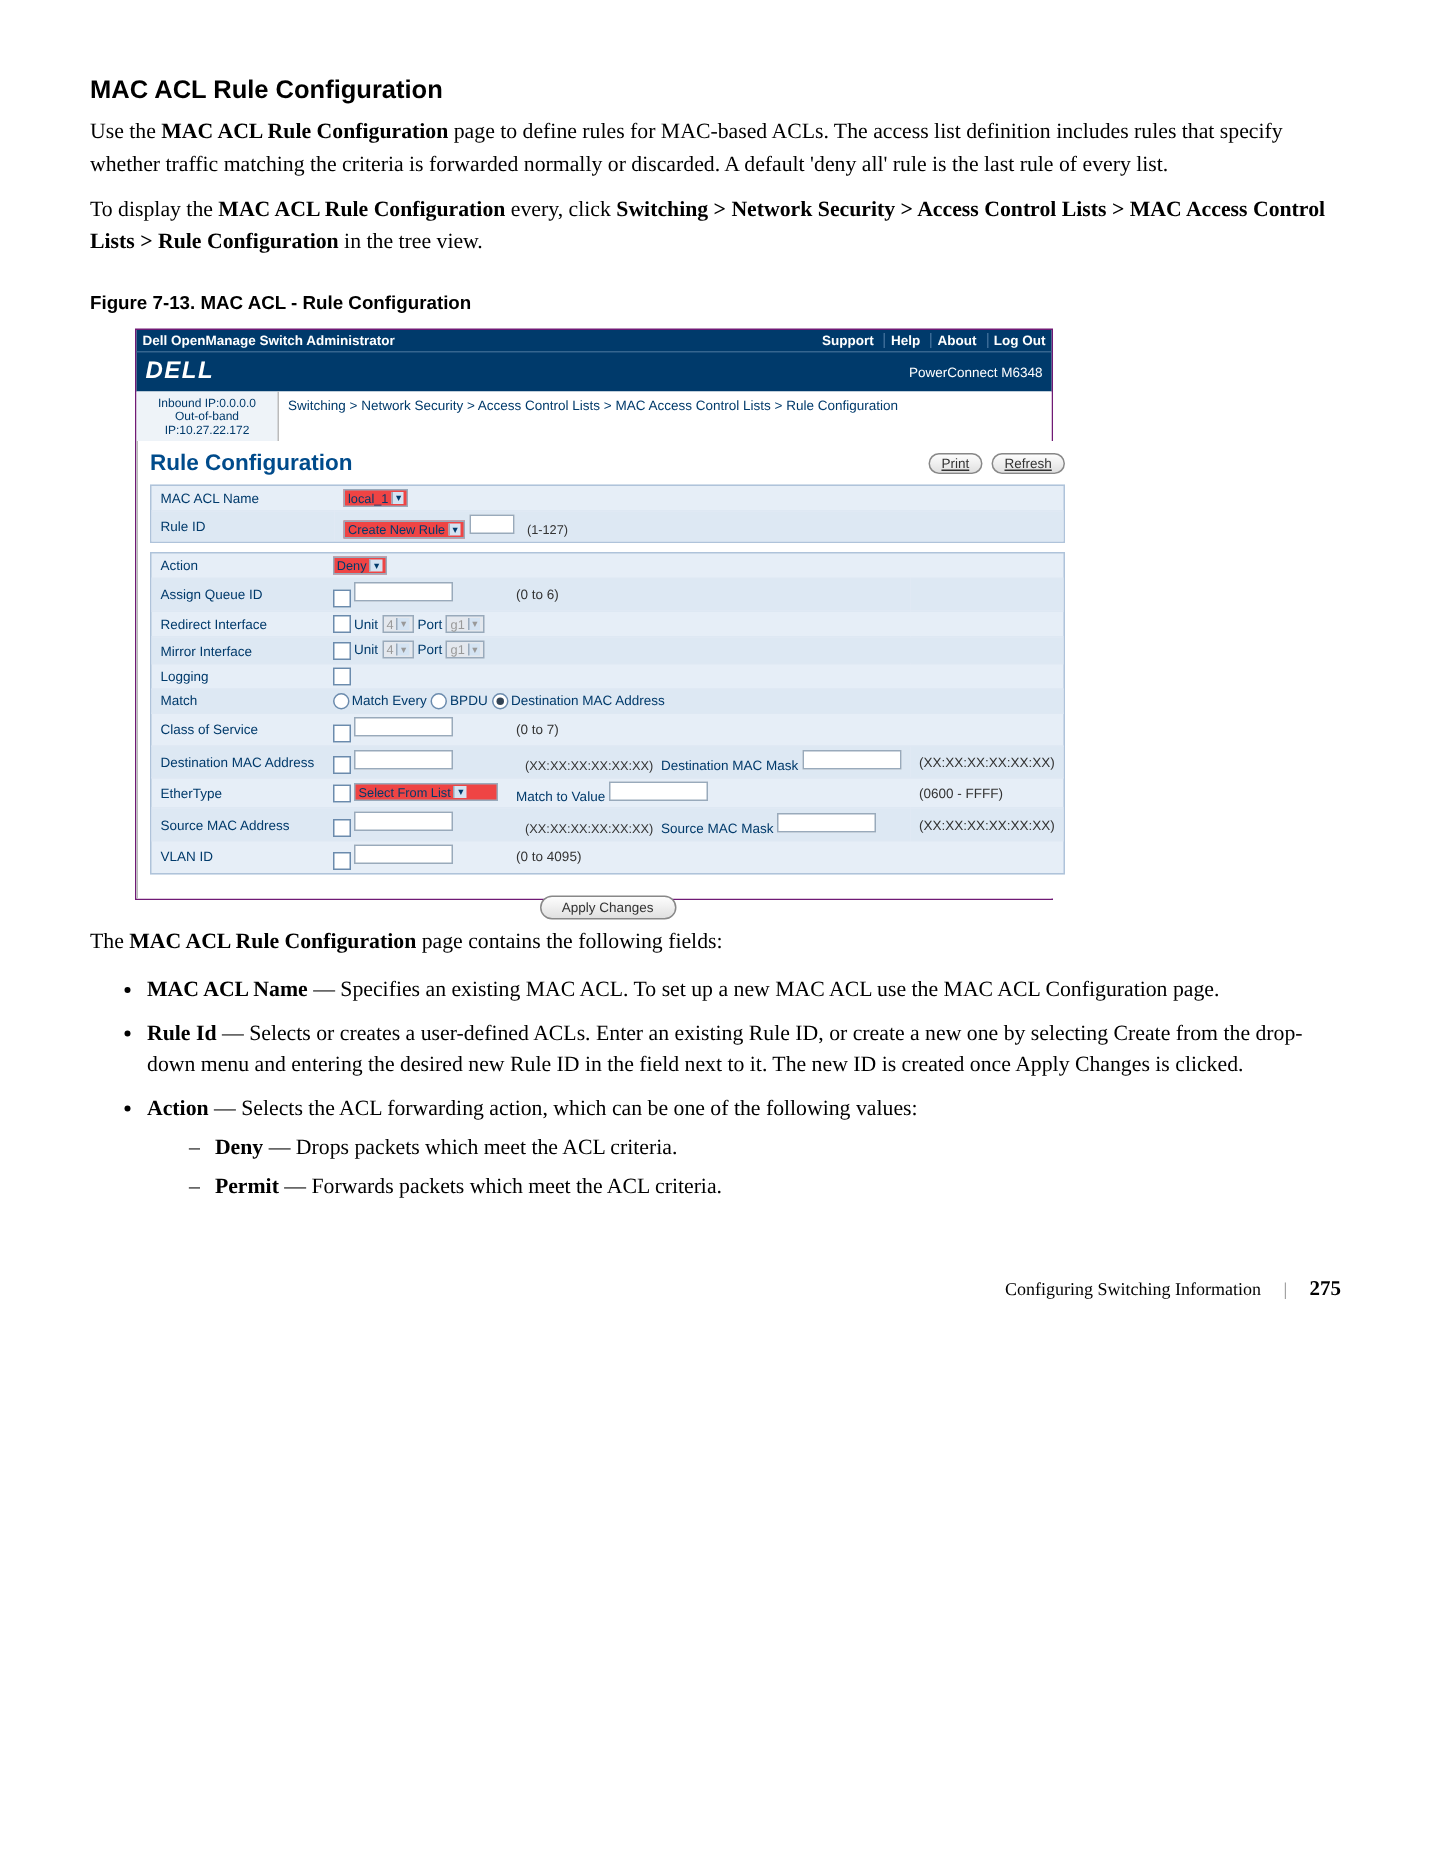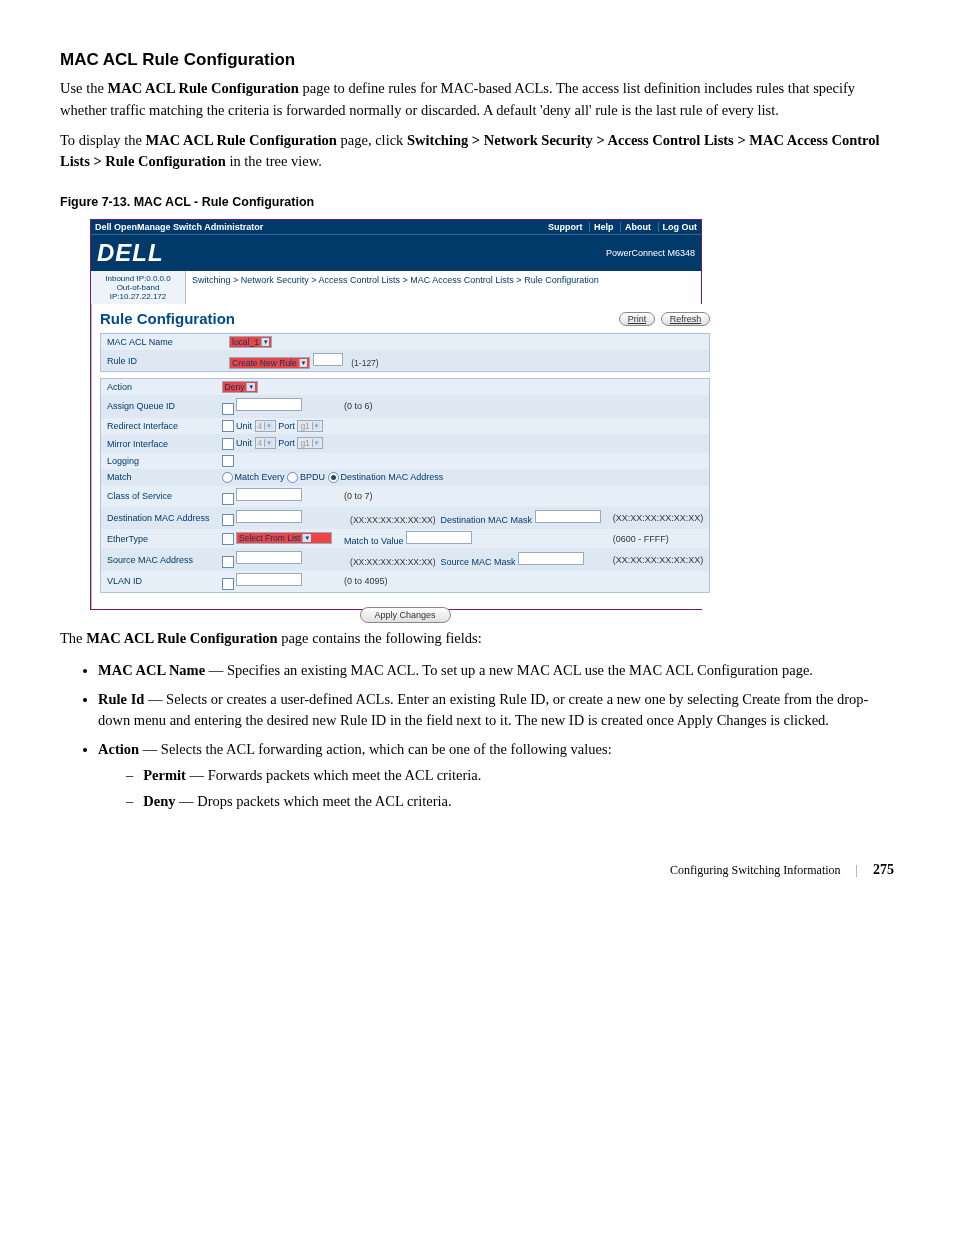--- a/index.html
+++ b/index.html
@@ -47,21 +47,21 @@
     display: flex;
     justify-content: space-between;
     align-items: center;
     padding: 4px 6px;
     border-top: 1px solid #35658f;
   }
   .ss-brand .logo {
     color: #fff;
     font-weight: bold;
     font-style: italic;
-    font-size: 24px;
+    font-size: 16px;
     letter-spacing: 1px;
   }
   .ss-brand .model { color: #fff; font-size: 9px; }
   .ss-ipbar {
     display: flex;
     align-items: stretch;
   }
   .ss-ipbox {
     width: 90px;
     text-align: center;
@@ -125,21 +125,21 @@
 </head>
 <body>
 
 <div class="section-title">MAC ACL Rule Configuration</div>
 
 <p class="lead">
   <span>Use the </span><strong>MAC ACL Rule Configuration</strong><span> page to define rules for MAC-based ACLs. The access list definition includes rules that specify whether traffic matching the criteria is forwarded normally or discarded. A default 'deny all' rule is the last rule of every list.</span>
 </p>
 
 <p>
-  <span>To display the </span><strong>MAC ACL Rule Configuration</strong><span> page, click </span><strong>Switching &gt; Network Security &gt; Access Control Lists &gt; MAC Access Control Lists &gt; Rule Configuration</strong><span> in the tree view.</span>
+  <span>To display the </span><strong>MAC ACL Rule Configuration</strong><span> every, click </span><strong>Switching &gt; Network Security &gt; Access Control Lists &gt; MAC Access Control Lists &gt; Rule Configuration</strong><span> in the tree view.</span>
 </p>
 
 <div class="figure-caption">Figure 7-13.    MAC ACL - Rule Configuration</div>
 
 <div class="screenshot">
   <div class="ss-header">
     <span>Dell OpenManage Switch Administrator</span>
     <span class="ss-header-links">
       <span>Support</span>
       <span>Help</span>
@@ -325,22 +325,22 @@
 
 <p class="after-text">
   <span>The </span><strong>MAC ACL Rule Configuration</strong><span> page contains the following fields:</span>
 </p>
 
 <ul class="fields">
   <li><strong>MAC ACL Name</strong><span> — Specifies an existing MAC ACL. To set up a new MAC ACL use the MAC ACL Configuration page.</span></li>
   <li><strong>Rule Id</strong><span> — Selects or creates a user-defined ACLs. Enter an existing Rule ID, or create a new one by selecting Create from the drop-down menu and entering the desired new Rule ID in the field next to it. The new ID is created once Apply Changes is clicked.</span></li>
   <li><strong>Action</strong><span> — Selects the ACL forwarding action, which can be one of the following values:</span>
     <ul class="sub">
+      <li><strong>Deny</strong><span> — Drops packets which meet the ACL criteria.</span></li>
       <li><strong>Permit</strong><span> — Forwards packets which meet the ACL criteria.</span></li>
-      <li><strong>Deny</strong><span> — Drops packets which meet the ACL criteria.</span></li>
     </ul>
   </li>
 </ul>
 
 <div class="page-footer">
   <span>Configuring Switching Information</span>
   <span class="sep">|</span>
   <span class="pnum">275</span>
 </div>
 

